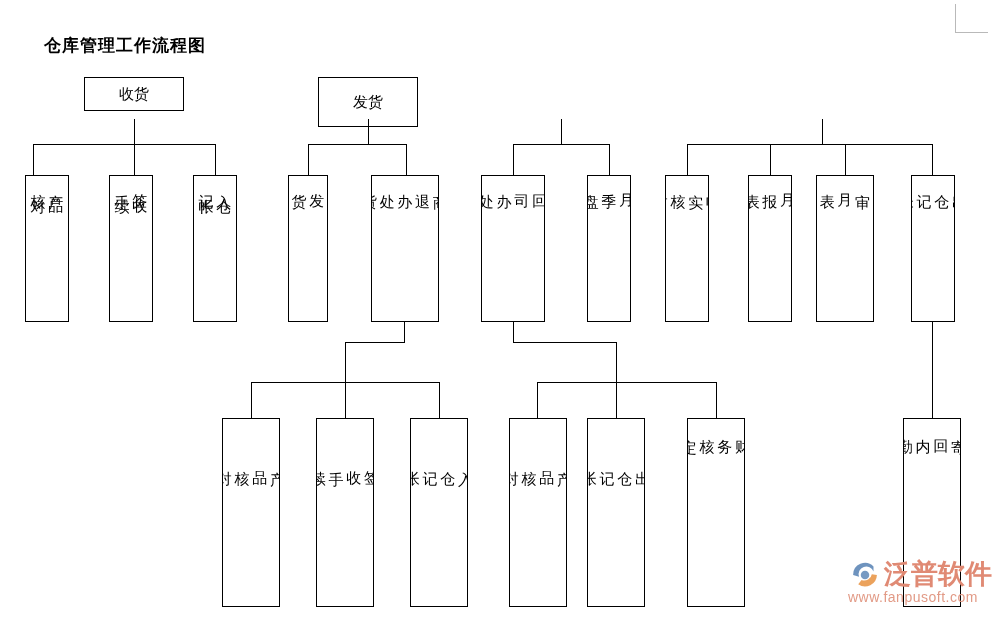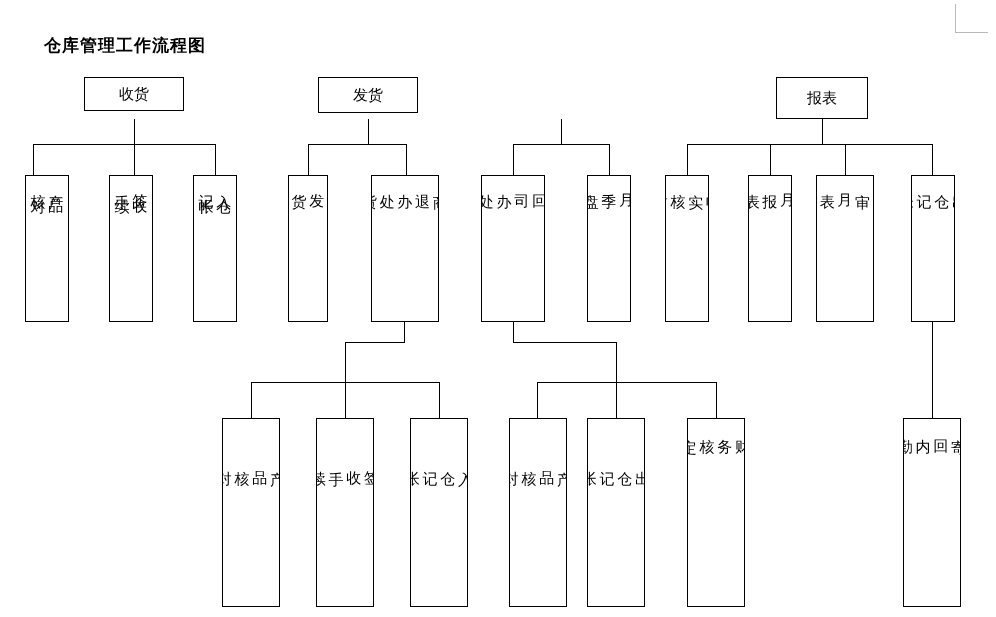--- a/index.html
+++ b/index.html
@@ -148,21 +148,21 @@
   </div>
   <div class="node vert" style="left:109px; top:175px; width:44px; height:147px;">
     <span class="vtext sp">签收
 手续</span>
   </div>
   <div class="node vert" style="left:193px; top:175px; width:44px; height:147px;">
     <span class="vtext sp">入仓
  记帐</span>
   </div>
 
-  <div class="node horiz" style="left:318px; top:77px; width:100px; height:36px;">
+  <div class="node horiz" style="left:318px; top:77px; width:100px; height:50px;">
     <span>发货</span>
   </div>
   <div class="ln v" style="left:368px; top:119px; height:25px;"></div>
   <div class="ln h" style="left:308px; top:144px; width:98px;"></div>
   <div class="ln v" style="left:308px; top:144px; height:31px;"></div>
   <div class="ln v" style="left:406px; top:144px; height:31px;"></div>
 
   <div class="node vert" style="left:288px; top:175px; width:40px; height:147px;">
     <span class="vtext sp">发
  货</span>
@@ -201,23 +201,20 @@
   </div>
 
   <div class="node vert" style="left:587px; top:175px; width:44px; height:147px;">
     <span class="vtext">周
 月
 季
 盘
 点</span>
   </div>
 
-  <div class="node horiz" style="left:776px; top:77px; width:92px; height:42px;">
-    <span>报表</span>
-  </div>
   <div class="ln v" style="left:822px; top:119px; height:25px;"></div>
   <div class="ln h" style="left:687px; top:144px; width:245px;"></div>
   <div class="ln v" style="left:687px; top:144px; height:31px;"></div>
   <div class="ln v" style="left:770px; top:144px; height:31px;"></div>
   <div class="ln v" style="left:845px; top:144px; height:31px;"></div>
   <div class="ln v" style="left:932px; top:144px; height:31px;"></div>
 
   <div class="node vert" style="left:665px; top:175px; width:44px; height:147px;">
     <span class="vtext">帐
 实
@@ -313,14 +310,24 @@
     <span class="vtext" style="margin-top:2px;">定
 时
 寄
 回
 内
 勤
 处
 理</span>
   </div>
 
+  <div id="watermark">
+    <svg id="wm-logo" viewBox="0 0 40 40">
+      <path d="M20 2 A18 18 0 1 0 20 38 A18 18 0 1 0 20 2 Z" fill="#ffffff" opacity="0"></path>
+      <path d="M6 20 A14 14 0 0 1 30 10 L30 16 A9 9 0 0 0 13 22 Z" fill="#3d6fa8" opacity="0.75"></path>
+      <path d="M34 20 A14 14 0 0 1 12 31 L16 26 A9 9 0 0 0 28 19 Z" fill="#e8923f" opacity="0.85"></path>
+      <circle cx="20" cy="20" r="5" fill="#3d6fa8" opacity="0.7"></circle>
+    </svg>
+    <div id="wm-name">泛普软件</div>
+    <div id="wm-url">www.fanpusoft.com</div>
+  </div>
 
 </div>
 
 </body></html>

